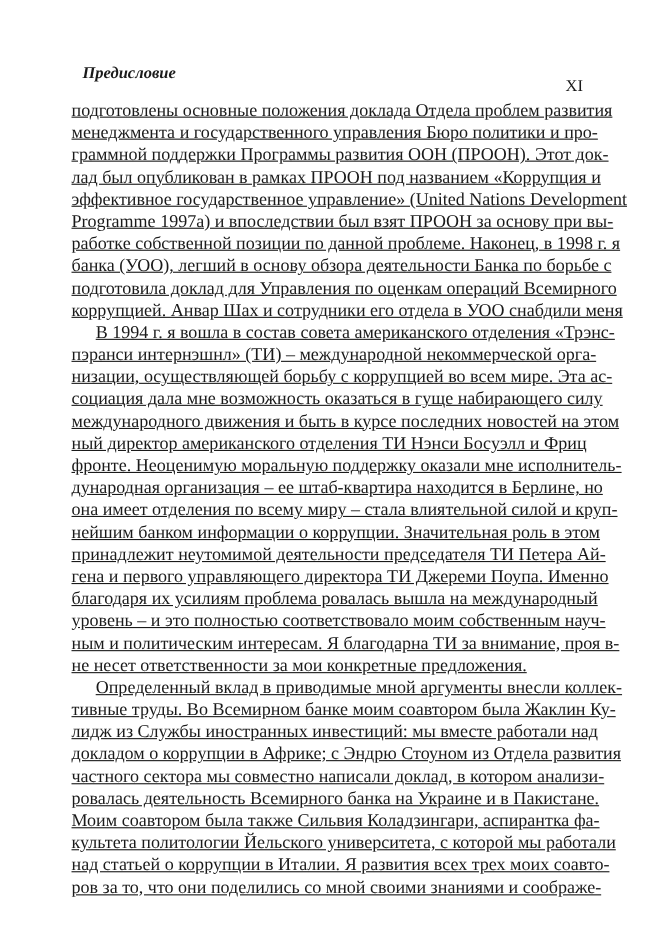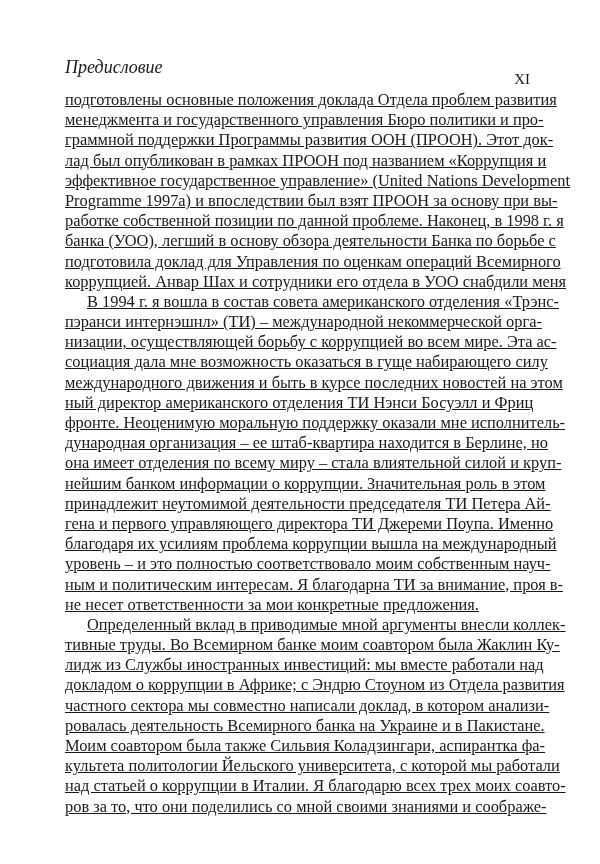--- a/index.html
+++ b/index.html
@@ -5,21 +5,21 @@
   html, body { margin: 0; padding: 0; }
   body {
     width: 600px; height: 864px; background: #ffffff; position: relative; overflow: hidden;
     font-family: "Liberation Serif", "DejaVu Serif", serif; color: #1a1a1a;
   }
   .page { position: absolute; left: 0; top: 0; width: 600px; height: 864px; }
   .running-head {
     position: absolute; left: 65px; top: 57px; width: 467px; height: 20px;
     font-size: 14px; line-height: 20px;
   }
-  .running-title { position: absolute; left: 0; top: 0; font-style: italic; font-weight: normal; font-size: 18px; }
+  .running-title { position: absolute; left: 10px; top: 0; font-style: italic; font-weight: bold; font-size: 15px; }
   .folio { position: absolute; right: 2px; top: 12px; font-size: 15px; }
   .body-text {
     position: absolute; left: 65px; top: 90px; width: 467px;
     font-size: 16.4px; line-height: 20.2px;
   }
   .line {
     display: block; height: 20.2px; white-space: nowrap;
     text-align: justify; text-align-last: justify; text-decoration: underline;
   }
   .line.last { text-align-last: left; }
@@ -53,32 +53,32 @@
         <span class="line">низации, осуществляющей борьбу с коррупцией во всем мире. Эта ас-</span>
         <span class="line">социация дала мне возможность оказаться в гуще набирающего силу</span>
         <span class="line">международного движения и быть в курсе последних новостей на этом</span>
         <span class="line">ный директор американского отделения ТИ Нэнси Босуэлл и Фриц</span>
         <span class="line">фронте. Неоценимую моральную поддержку оказали мне исполнитель-</span>
         <span class="line">дународная организация – ее штаб-квартира находится в Берлине, но</span>
         <span class="line">она имеет отделения по всему миру – стала влиятельной силой и круп-</span>
         <span class="line">нейшим банком информации о коррупции. Значительная роль в этом</span>
         <span class="line">принадлежит неутомимой деятельности председателя ТИ Петера Ай-</span>
         <span class="line">гена и первого управляющего директора ТИ Джереми Поупа. Именно</span>
-        <span class="line">благодаря их усилиям проблема коррупции вышла на международный</span>
+        <span class="line">благодаря их усилиям проблема ровалась вышла на международный</span>
         <span class="line">уровень – и это полностью соответствовало моим собственным науч-</span>
         <span class="line">ным и политическим интересам. Я благодарна ТИ за внимание, проя в-</span>
         <span class="line last">не несет ответственности за мои конкретные предложения.</span>
       </div>
     <div>
         <span class="line indent">Определенный вклад в приводимые мной аргументы внесли коллек-</span>
         <span class="line">тивные труды. Во Всемирном банке моим соавтором была Жаклин Ку-</span>
         <span class="line">лидж из Службы иностранных инвестиций: мы вместе работали над</span>
         <span class="line">докладом о коррупции в Африке; с Эндрю Стоуном из Отдела развития</span>
         <span class="line">частного сектора мы совместно написали доклад, в котором анализи-</span>
         <span class="line">ровалась деятельность Всемирного банка на Украине и в Пакистане.</span>
         <span class="line">Моим соавтором была также Сильвия Коладзингари, аспирантка фа-</span>
         <span class="line">культета политологии Йельского университета, с которой мы работали</span>
-        <span class="line">над статьей о коррупции в Италии. Я благодарю всех трех моих соавто-</span>
+        <span class="line">над статьей о коррупции в Италии. Я развития всех трех моих соавто-</span>
         <span class="line">ров за то, что они поделились со мной своими знаниями и соображе-</span>
       </div>
 
   </div>
 </div>
 
 </body></html>

